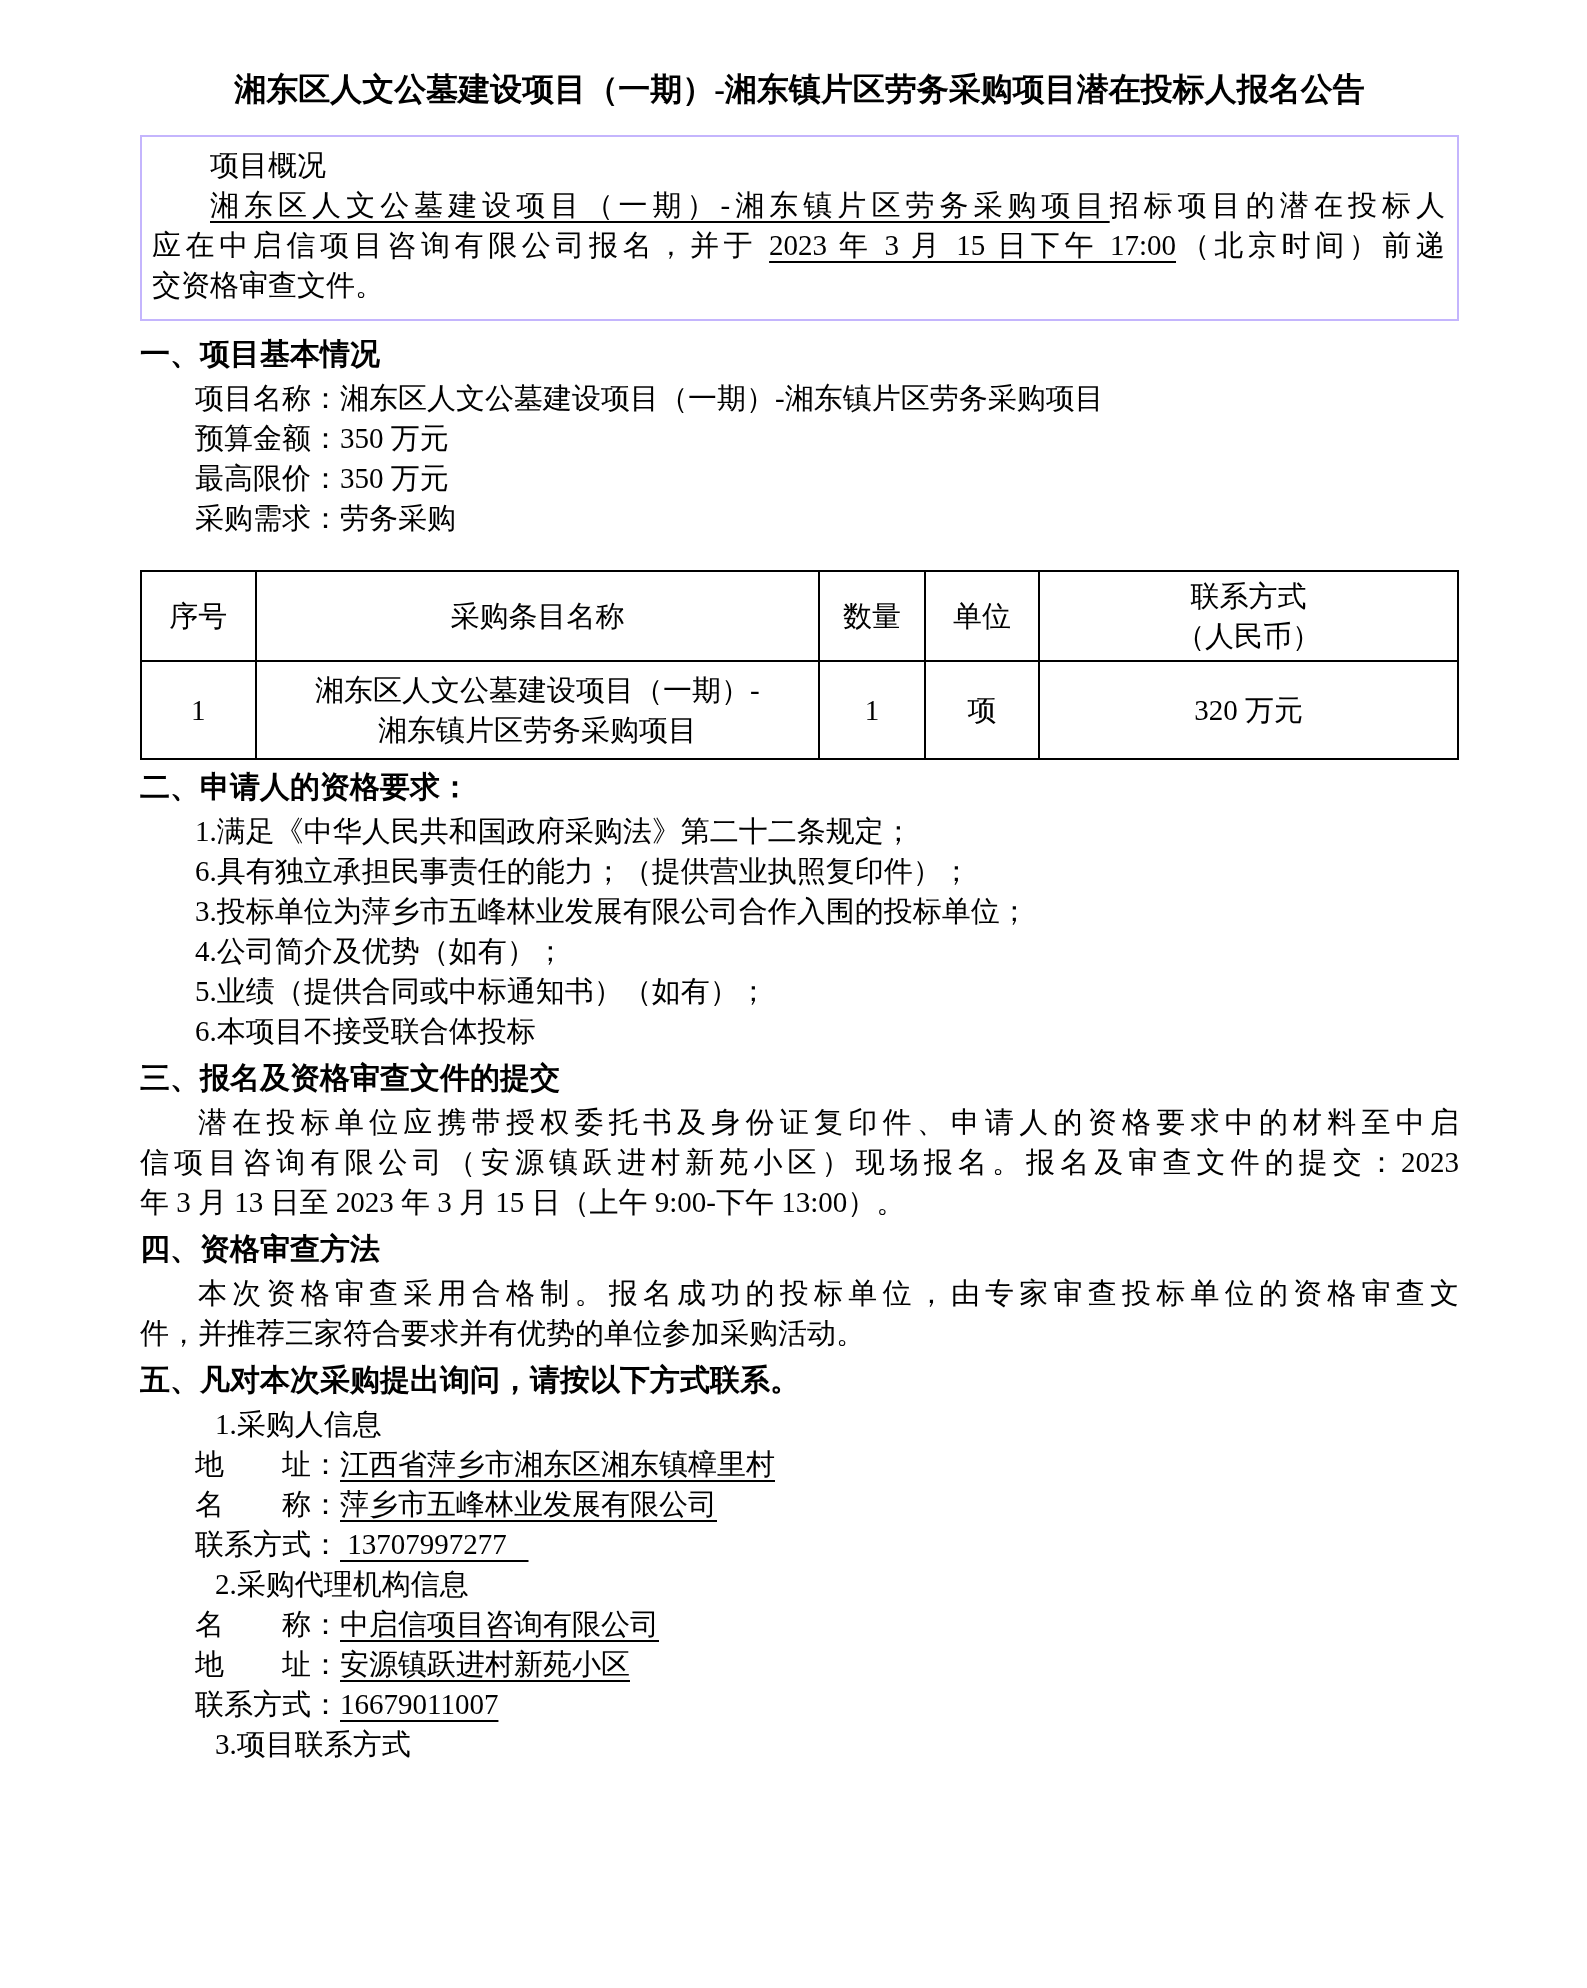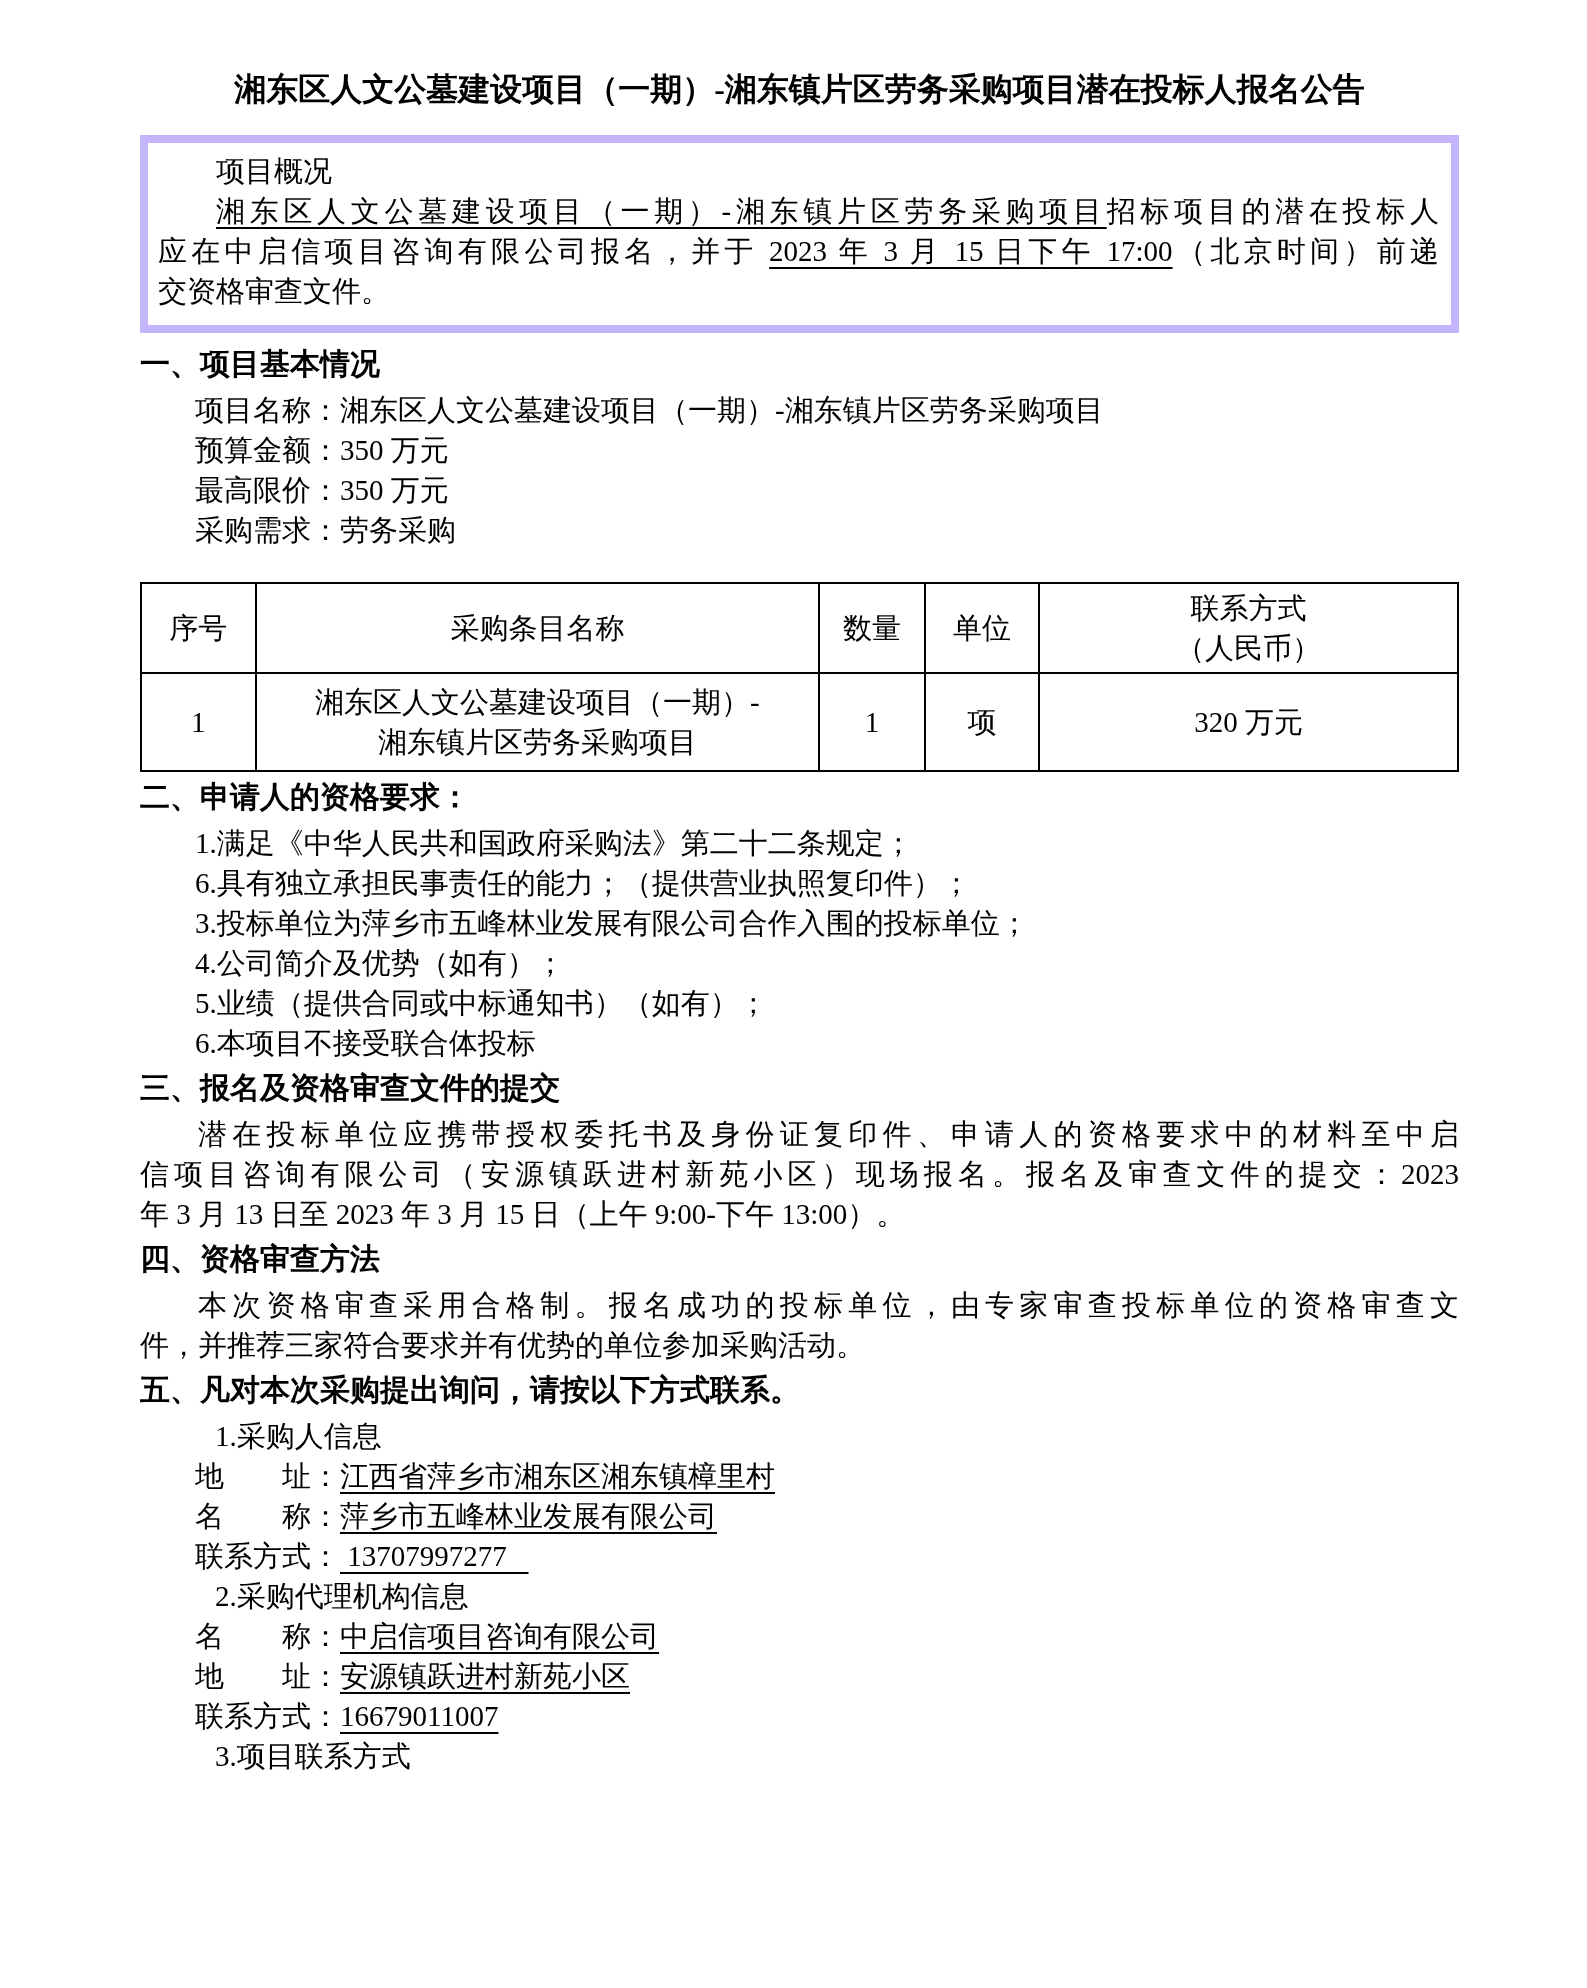--- a/index.html
+++ b/index.html
@@ -19,33 +19,33 @@
   }
   .title {
     font-size: 32px;
     line-height: 1.22;
     font-weight: bold;
     text-align: center;
     margin: 0 auto 26px auto;
     max-width: 1270px;
   }
   .box {
-    border: 8px solid #c4b5fd;
+    border: 2px solid #c4b5fd;
     padding: 8px 12px 14px 10px;
     margin: 0 0 12px 0;
   }
   .ind  { text-indent: 2em; }
   .just { text-align: justify; text-align-last: justify; }
   .u {
     text-decoration: underline;
     text-decoration-thickness: 2px;
     text-underline-offset: 6px;
   }
   h2.sec {
-    font-family: Liberation Mono, monospace;
+    font-family: Liberation Serif, serif;
     font-size: 30px;
     line-height: 42px;
     font-weight: bold;
     margin: 6px 0 3px 0;
   }
   .bodyline { padding-left: 55px; }
   .subline  { padding-left: 75px; }
   table.proc {
     width: 100%;
     border-collapse: collapse;

